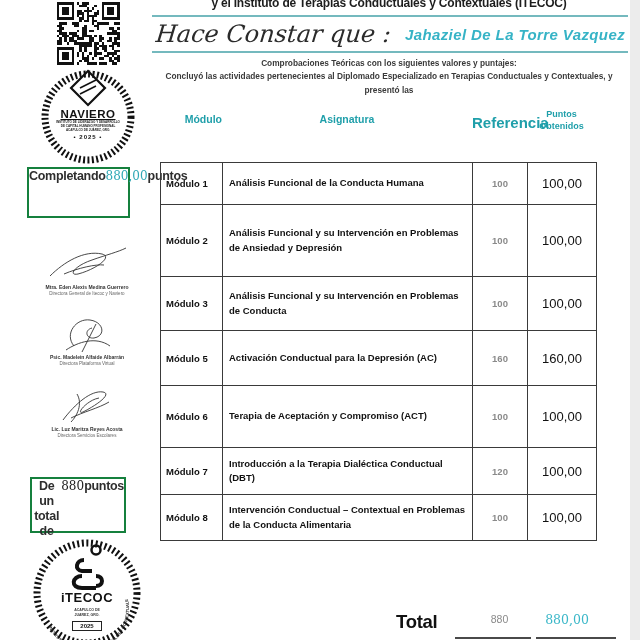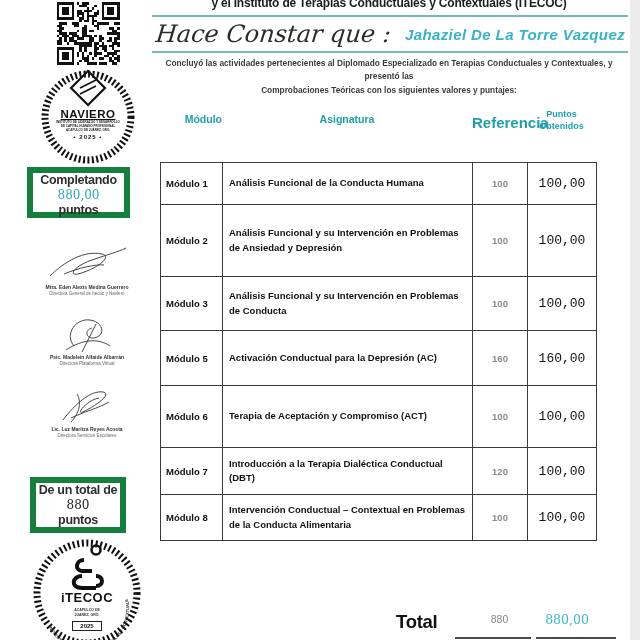--- a/index.html
+++ b/index.html
@@ -27,22 +27,22 @@
   .qr { left:55px; top:2px; width:66px; height:63px; }
   .seal { text-align:center; }
   .seal-naviero { left:40px; top:66px; width:96px; height:102px; }
   .seal-svg { position:absolute; left:0; top:0; }
   .naviero-name { position:absolute; left:0; top:42px; width:96px; font-weight:bold;
                   font-size:11.5px; letter-spacing:0.5px; color:#111;text-decoration:underline; }
   .naviero-tag { position:absolute; left:0; width:96px; font-size:3px; color:#222;
                  font-weight:bold; line-height:1.3; }
   .naviero-year { position:absolute; left:0; top:68px; width:96px; font-weight:bold;
                   font-size:6px; color:#111; letter-spacing:1px; }
-  .points-box { border:6px solid #15803d; background:#fff; text-align:center;
-                display:flex; flex-direction:column; justify-content:space-between; }
+  .points-box { border:2px solid #15803d; background:#fff; text-align:center;
+                display:flex; justify-content:space-between; }
   .box-completando { left:27px; top:167px; width:103px; height:51px; }
   .box-total { left:30px; top:477px; width:96px; height:56px; }
   .pb-line { font-weight:bold; font-size:12.5px; color:#2e2e2e; line-height:1.2;
              letter-spacing:-0.3px; }
   .pb-points-teal { font-family:"DejaVu Serif", serif; font-size:12px; color:#2fa8b5;
                     line-height:1.25; }
   .pb-points-dark { font-family:"DejaVu Serif", serif; font-size:12px; color:#222;
                     line-height:1.25; }
   .signature { width:130px; left:22px; text-align:center; }
   .sig-name { font-size:5px; font-weight:bold; color:#333; line-height:1.4; }
@@ -66,21 +66,21 @@
   .h-ref    { left:472px; top:114px; width:55px; text-align:center; font-size:15px; }
   .h-pts    { left:527px; top:109px; width:69px; text-align:center; font-size:9px; line-height:1.3; }
 
   table.grades { position:absolute; left:160px; top:162px; width:436px;
                  border-collapse:collapse; table-layout:fixed; }
   table.grades td { border:1.2px solid #3a3a3a; vertical-align:middle; }
   td.c-mod { width:62px; font-weight:bold; font-size:9.5px; color:#111; padding-left:5px; }
   td.c-asig { width:250px; font-weight:bold; font-size:9.5px; color:#111;
               padding:0 6px; line-height:1.5; }
   td.c-ref { width:55px; font-size:9.5px; color:#8a8a8a; text-align:center;font-weight:bold; }
-  td.c-pts { width:69px; font-family:Liberation Mono, monospace; font-size:13px;
+  td.c-pts { width:69px; font-family:Liberation Sans, sans-serif; font-size:13px;
              color:#111; text-align:center; }
   tr.r0 td{height:42px} tr.r1 td{height:72px} tr.r2 td{height:54px} tr.r3 td{height:53px}
   tr.r4 td{height:55px} tr.r5 td{height:62px} tr.r6 td{height:47px} tr.r7 td{height:46px}
 
   
   .total-label { left:396px; top:611px; font-weight:bold; font-size:18.5px; color:#111;
                  letter-spacing:-0.3px; }
   .total-ref { left:472px; top:613px; width:55px; text-align:center; font-size:10.5px;
                color:#8a8a8a; }
   .total-pts { left:527px; top:612px; width:80px; text-align:center;
@@ -95,22 +95,22 @@
 <body>
 
 <div class="abs doc-title">y el Instituto de Terapias Conductuales y Contextuales (ITECOC)</div>
 <div class="abs teal-rule rule1"></div>
 <div class="abs constar-row">
   <span class="script-text">Hace Constar que :</span>
   <span class="student-name">Jahaziel De La Torre Vazquez</span>
 </div>
 <div class="abs teal-rule rule2"></div>
 <div class="abs intro">
+  <div>Comprobaciones Teóricas con los siguientes valores y puntajes:</div>
   <div>Concluyó las actividades pertenecientes al Diplomado Especializado en Terapias Conductuales y Contextuales, y presentó las</div>
-  <div>Comprobaciones Teóricas con los siguientes valores y puntajes:</div>
 </div>
 
 <svg class="abs qr" viewBox="0 0 25 25" shape-rendering="crispEdges">
   <rect x="0" y="0" width="25" height="25" fill="#fff"></rect>
   <g fill="#111">
     <rect x="0" y="0" width="7" height="7"></rect>
       <rect x="18" y="0" width="7" height="7"></rect>
     <rect x="0" y="18" width="7" height="7"></rect>
   </g>
   <g fill="#fff">

